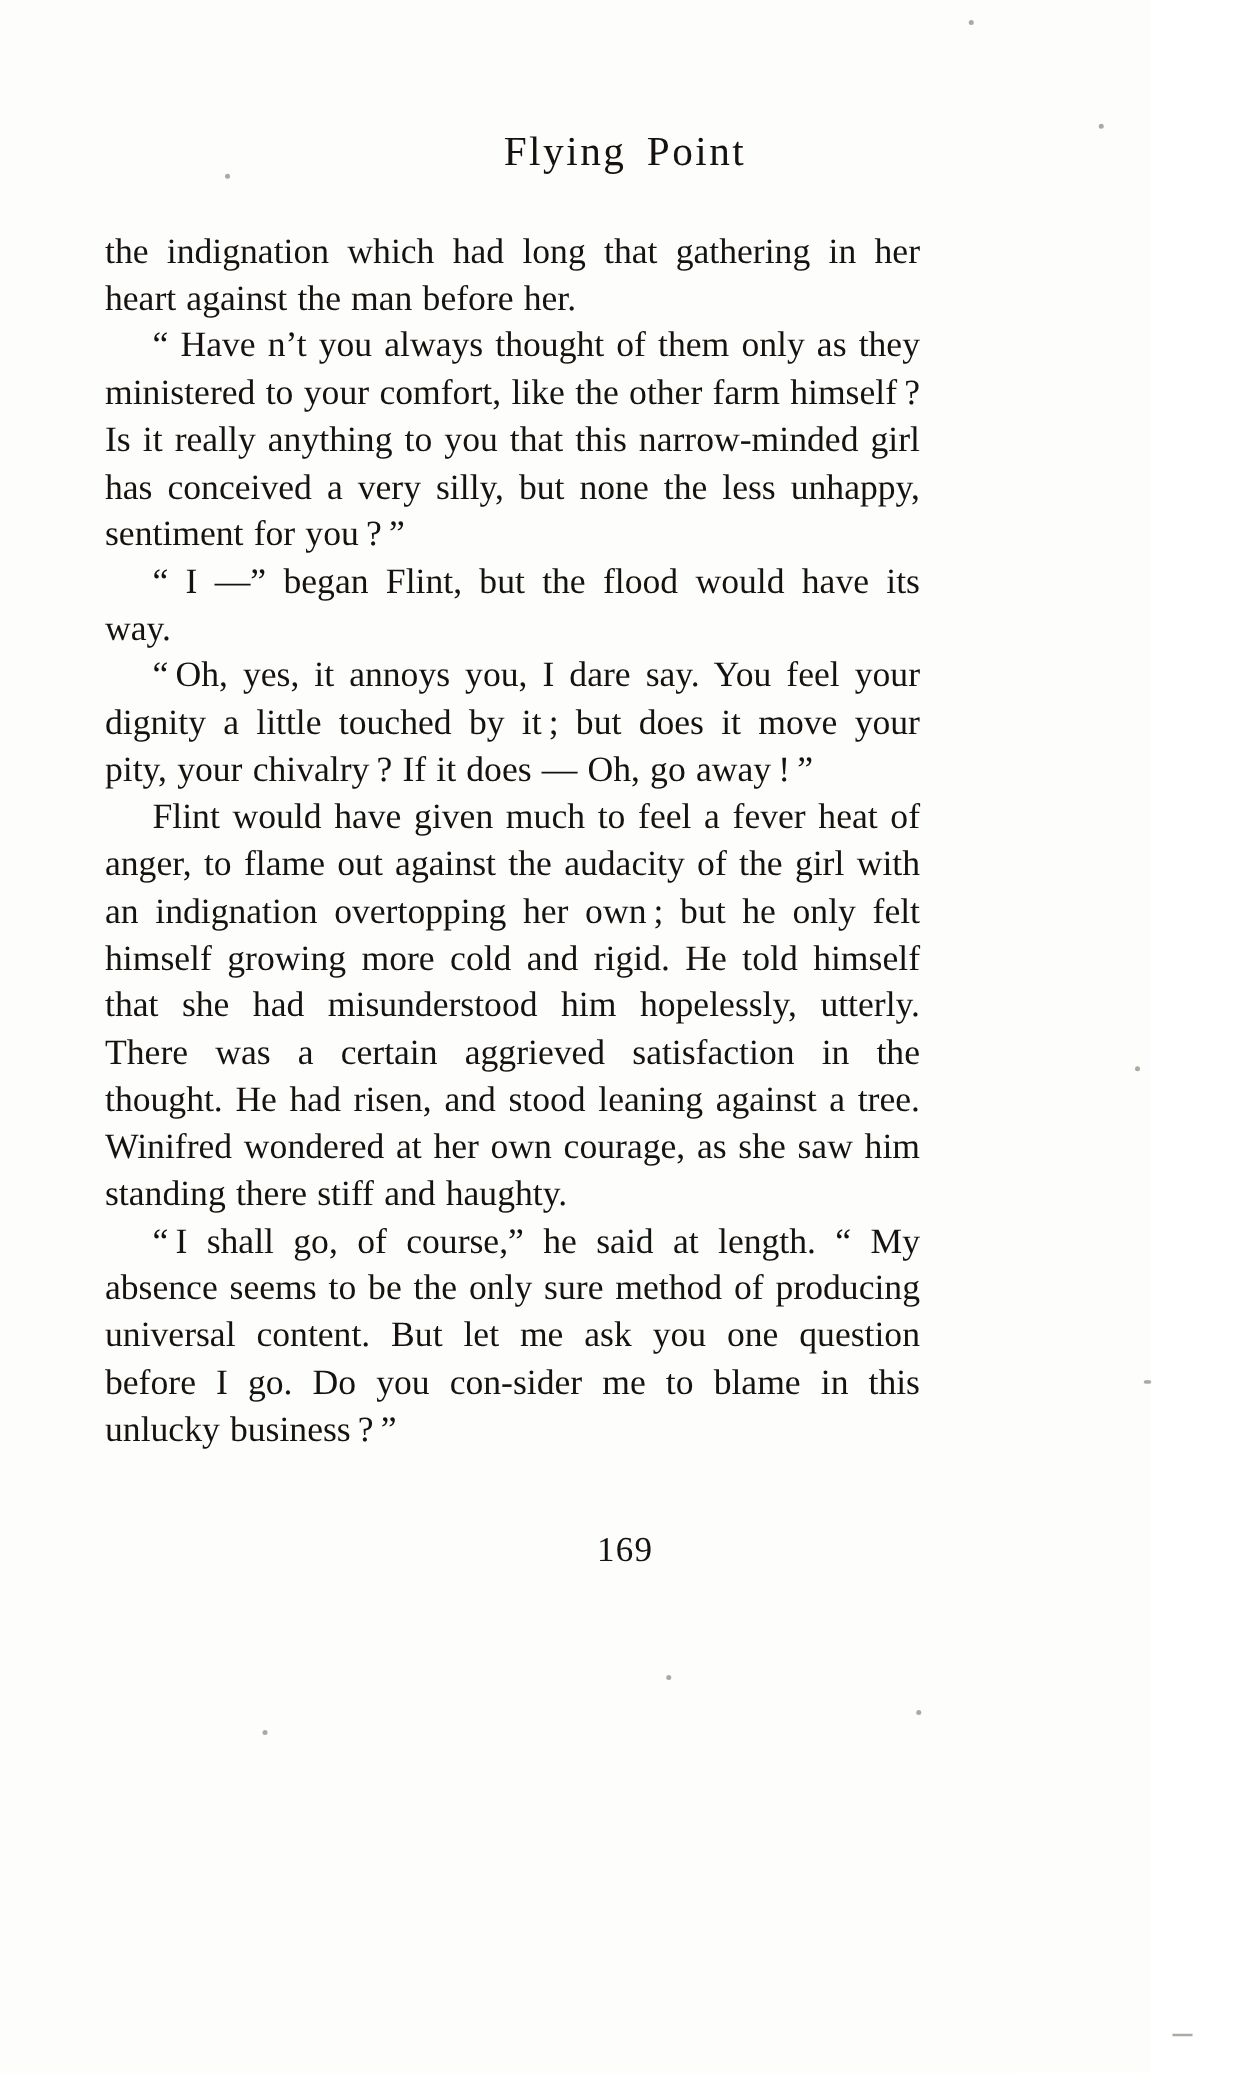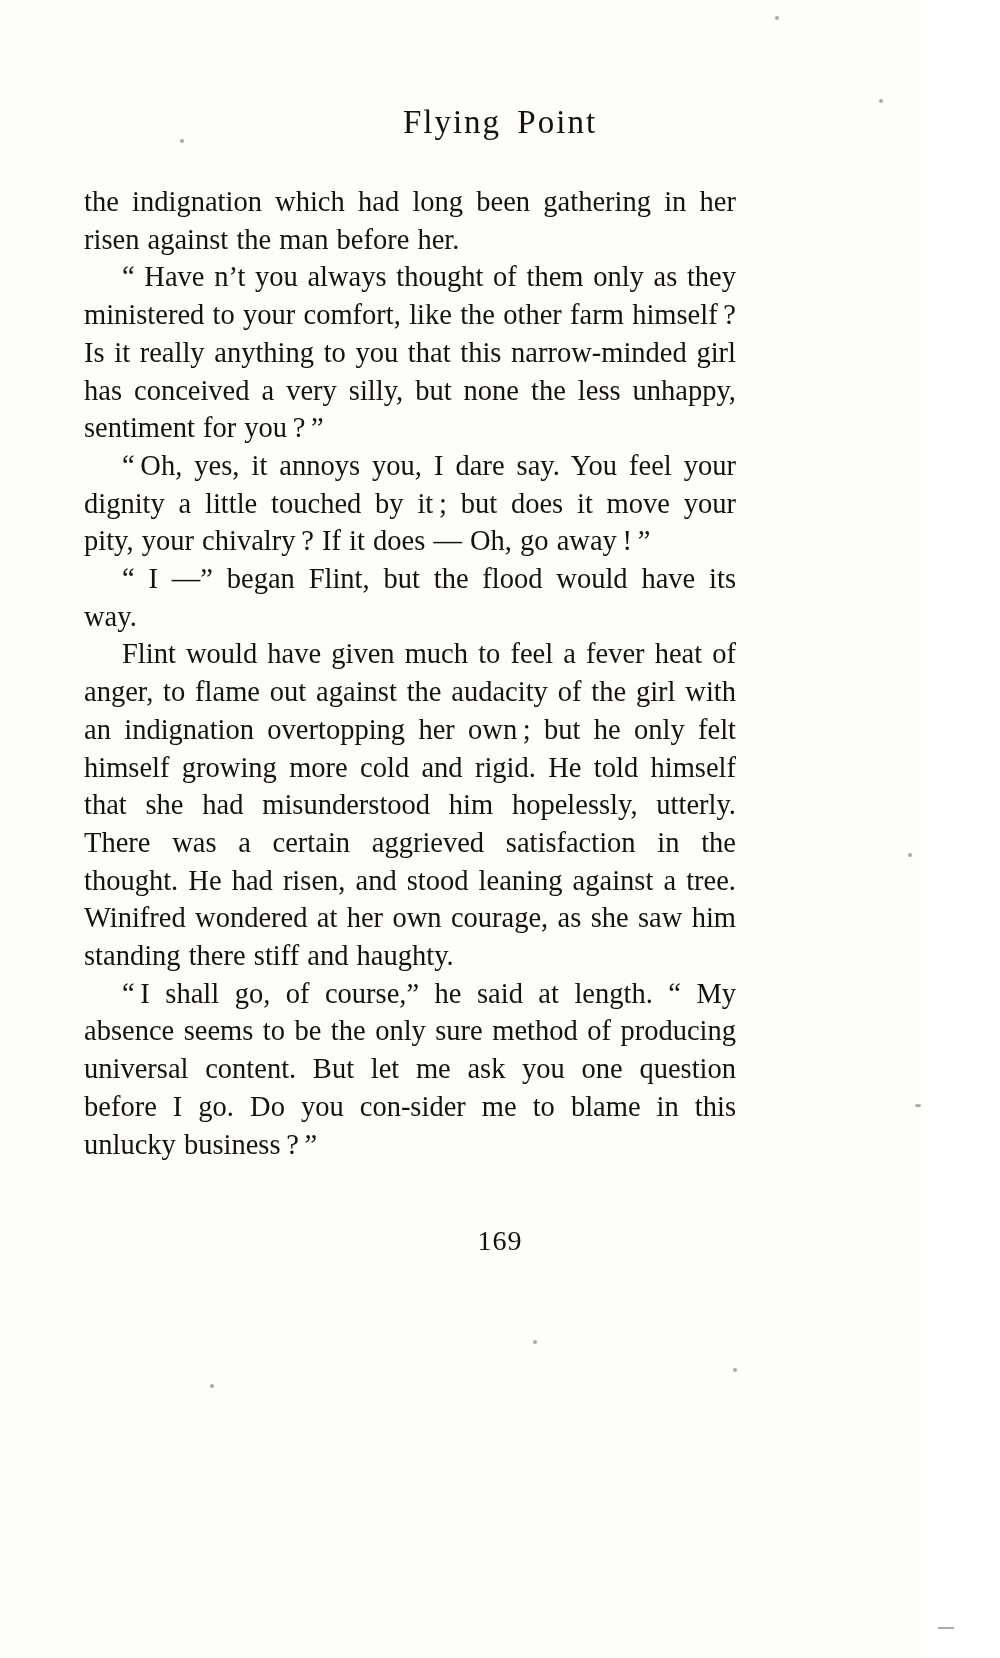--- a/index.html
+++ b/index.html
@@ -78,24 +78,24 @@
   }
 </style>
 </head>
 <body>
 
 <div class="page">
 
   <div class="running-head">Flying Point</div>
 
   <div class="text-block">
-    <p class="para">the indignation which had long been gathering in her risen against the man before her.</p>
+    <p class="para">the indignation which had long that gathering in her heart against the man before her.</p>
     <p class="para indent">“ Have n’t you always thought of them only as they ministered to your comfort, like the other farm himself ? Is it really anything to you that this narrow-minded girl has conceived a very silly, but none the less unhappy, sentiment for you ? ”</p>
+    <p class="para indent">“ I —” began Flint, but the flood would have its way.</p>
     <p class="para indent">“ Oh, yes, it annoys you, I dare say. You feel your dignity a little touched by it ; but does it move your pity, your chivalry ? If it does — Oh, go away ! ”</p>
-    <p class="para indent">“ I —” began Flint, but the flood would have its way.</p>
     <p class="para indent">Flint would have given much to feel a fever heat of anger, to flame out against the audacity of the girl with an indignation overtopping her own ; but he only felt himself growing more cold and rigid. He told himself that she had misunderstood him hopelessly, utterly. There was a certain aggrieved satisfaction in the thought. He had risen, and stood leaning against a tree. Winifred wondered at her own courage, as she saw him standing there stiff and haughty.</p>
     <p class="para indent">“ I shall go, of course,” he said at length. “ My absence seems to be the only sure method of producing universal content. But let me ask you one question before I go. Do you con-sider me to blame in this unlucky business ? ”</p>
   </div>
 
   <div class="folio">169</div>
 
   <span class="speck" style="left:775px; top:16px; width:4px; height:4px;"></span>
   <span class="speck" style="left:879px; top:99px; width:4px; height:4px;"></span>
   <span class="speck" style="left:180px; top:139px; width:4px; height:4px;"></span>
   <span class="speck" style="left:908px; top:853px; width:4px; height:4px;"></span>

